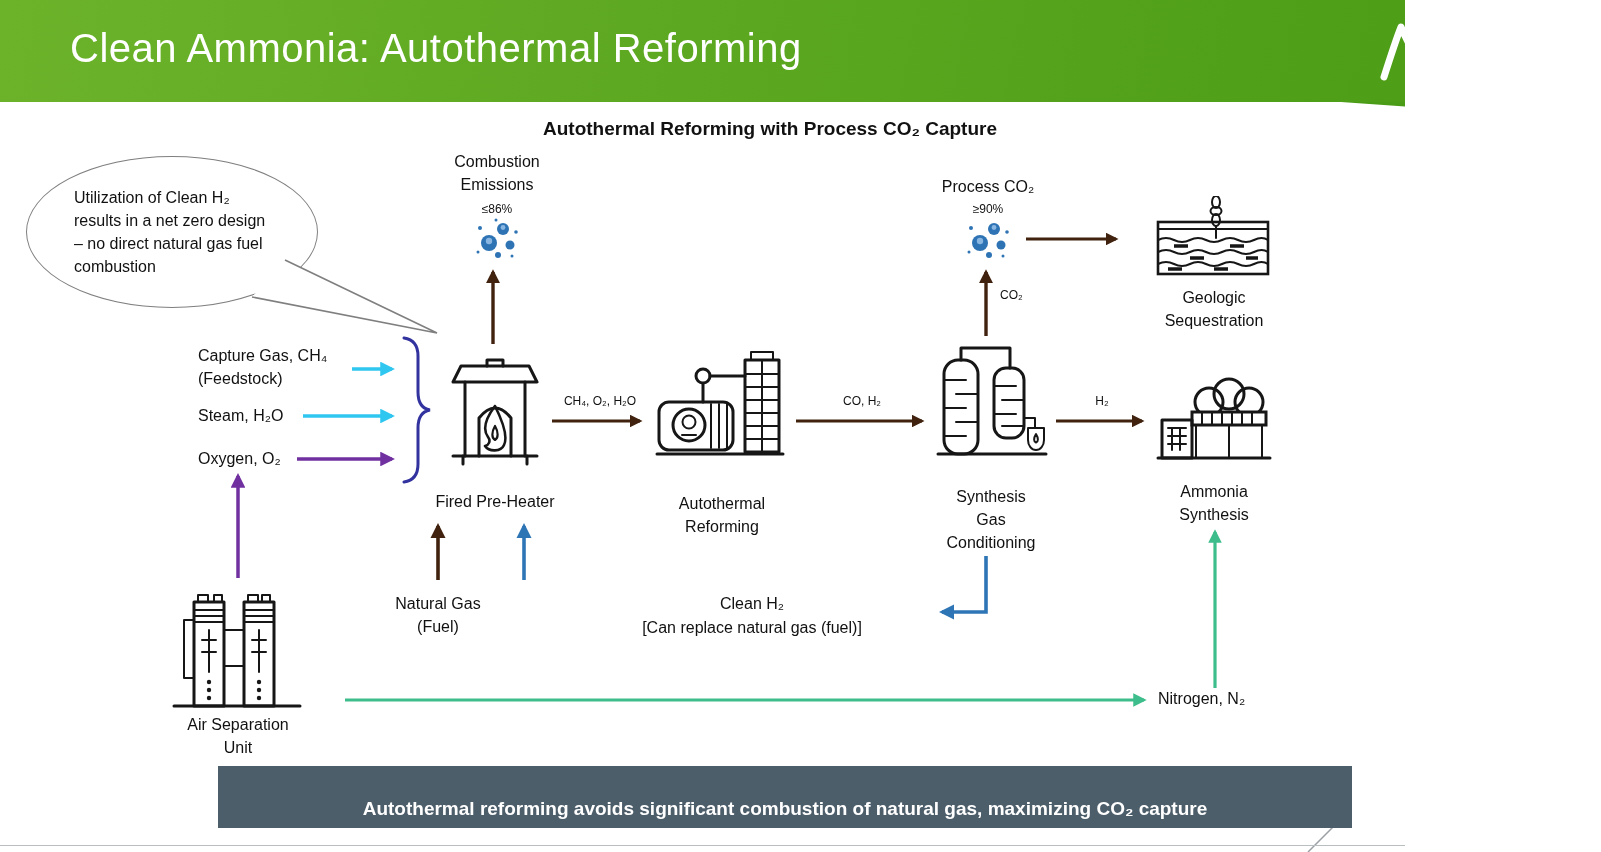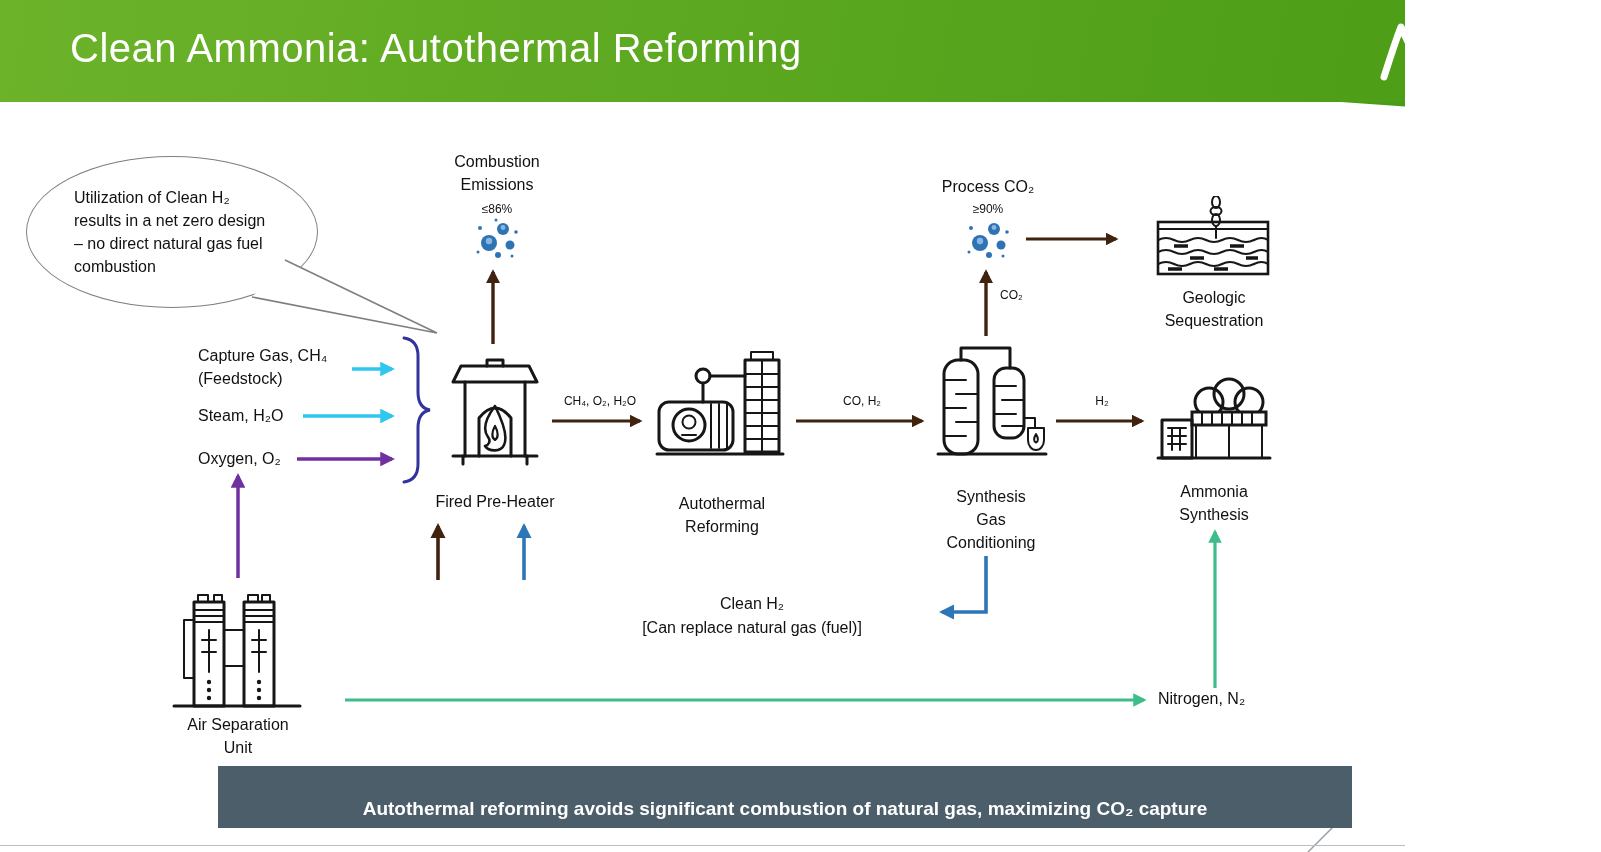--- a/index.html
+++ b/index.html
@@ -43,20 +43,21 @@
 
   <div id="header" class="abs"></div>
   <div id="header-slant" class="abs"></div>
   <div id="slide-title" class="abs">Clean Ammonia: Autothermal Reforming</div>
   <svg id="logo" class="abs" viewBox="0 0 70 62">
     <path d="M6 56 C13 34 19 16 23 6 C30 22 40 40 47 52 C51 36 57 16 62 6" fill="none" stroke="#ffffff" stroke-width="7" stroke-linecap="round" stroke-linejoin="round"></path>
   </svg>
   <div id="logo-slash" class="abs"></div>
   <div id="page-number" class="abs">9</div>
 
+  <div id="diagram-title" class="abs">Autothermal Reforming with Process CO₂ Capture</div>
 
   <div id="callout" class="abs">
     <div id="callout-text">Utilization of Clean H₂ results in a net zero design – no direct natural gas fuel combustion</div>
   </div>
 
   <div class="abs lbl" style="left:422px;top:150px;width:150px;">Combustion
 Emissions</div>
   <div class="abs lbl small" style="left:422px;top:202px;width:150px;">≤86%</div>
   <svg class="abs icon" style="left:472px;top:214px;" width="50" height="48" viewBox="0 0 50 48">
     <circle cx="17" cy="29" r="8" fill="#2e74b5"></circle>
@@ -186,20 +187,22 @@
     <circle cx="87" cy="96" r="2.2" fill="#161616"></circle>
       <circle cx="87" cy="104" r="2.2" fill="#161616"></circle>
       <circle cx="87" cy="112" r="2.2" fill="#161616"></circle>
   </svg>
   <div class="abs lbl" style="left:163px;top:713px;width:150px;">Air Separation
 Unit</div>
 
   <div class="abs lbl small" style="left:540px;top:394px;width:120px;">CH₄, O₂, H₂O</div>
   <div class="abs lbl small" style="left:802px;top:394px;width:120px;">CO, H₂</div>
   <div class="abs lbl small" style="left:1042px;top:394px;width:120px;">H₂</div>
+  <div class="abs lbl" style="left:363px;top:592px;width:150px;">Natural Gas
+(Fuel)</div>
   <div class="abs lbl" style="left:602px;top:592px;width:300px;">Clean H₂</div>
   <div class="abs lbl" style="left:602px;top:616px;width:300px;">[Can replace natural gas (fuel)]</div>
   <div class="abs lbl lbl-left" style="left:1158px;top:687px;width:140px;">Nitrogen, N₂</div>
 
   <svg id="overlay" class="abs" viewBox="0 0 1601 852">
     <defs>
       <marker id="m-brown" viewBox="0 0 10 10" refX="8" refY="5" markerWidth="4.2" markerHeight="4.2" orient="auto-start-reverse">
         <path d="M0 0 L10 5 L0 10 Z" fill="#40220f"></path>
         </marker>
       <marker id="m-cyan" viewBox="0 0 10 10" refX="8" refY="5" markerWidth="4.2" markerHeight="4.2" orient="auto-start-reverse">

